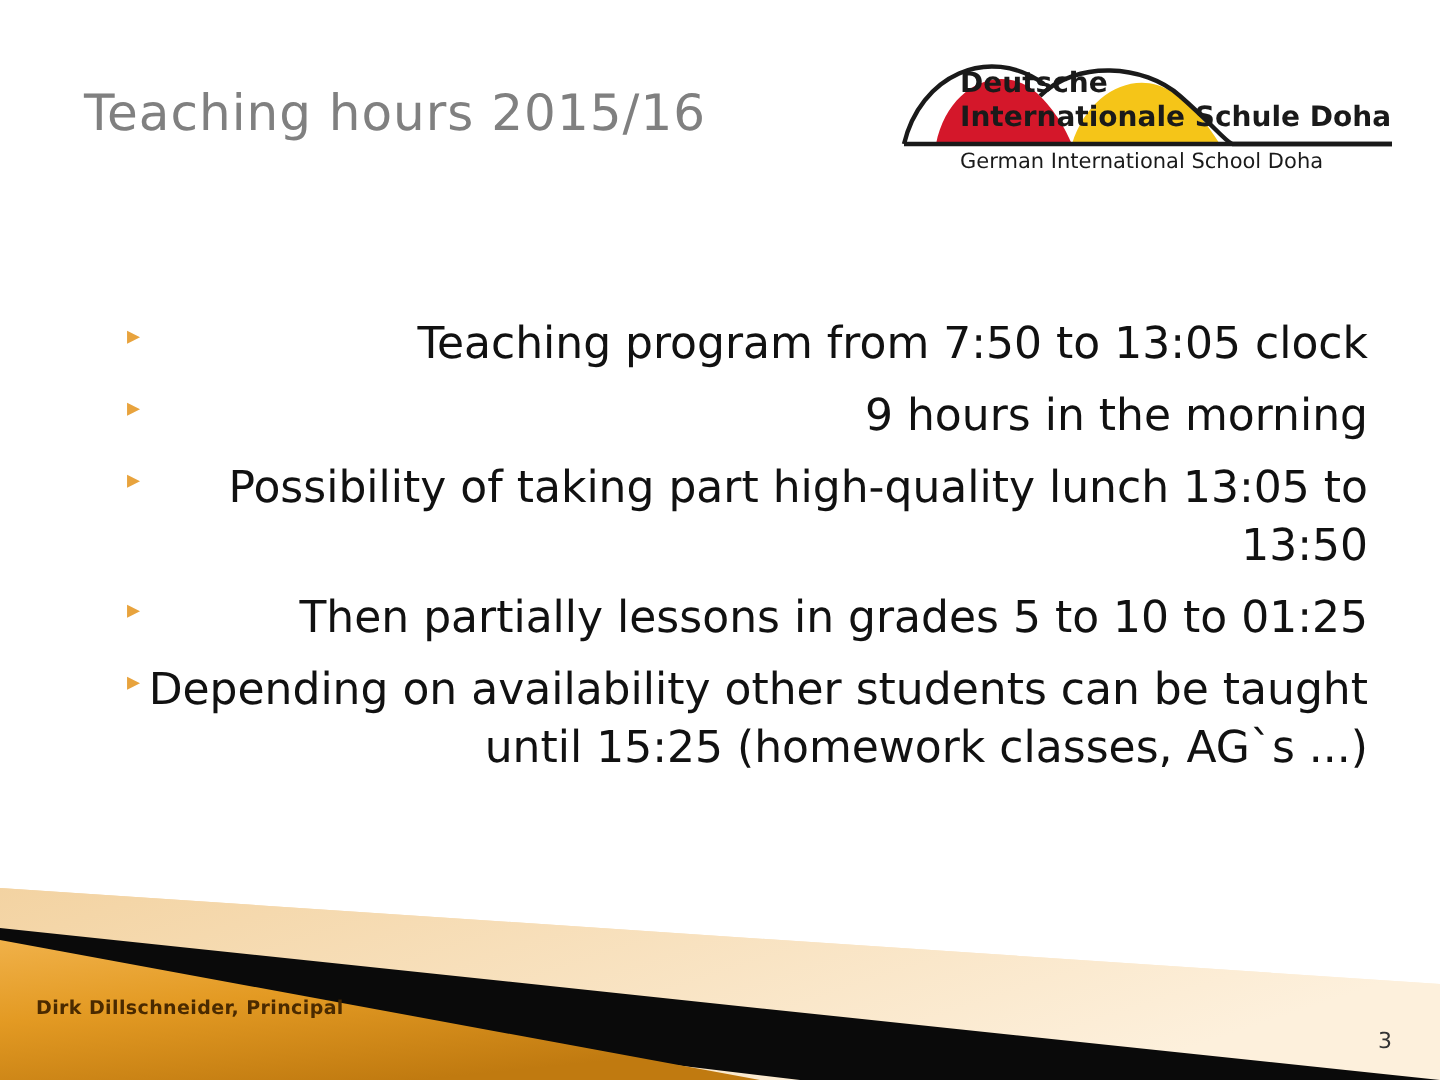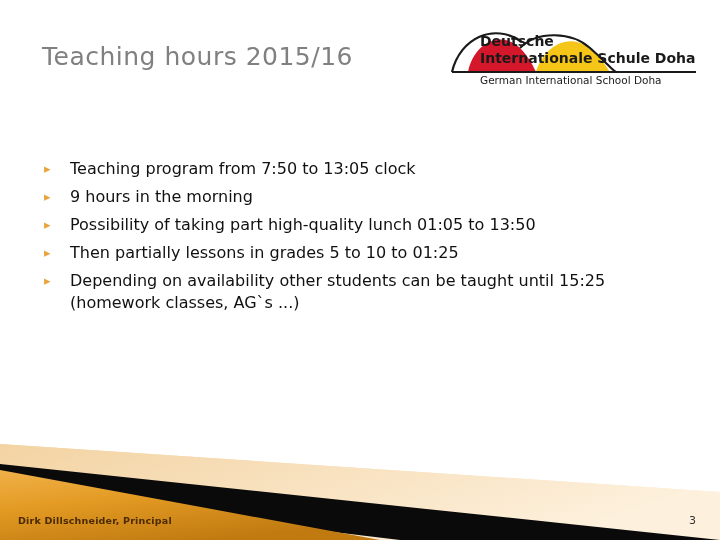--- a/index.html
+++ b/index.html
@@ -12,20 +12,21 @@
     background: #ffffff;
     font-family: "DejaVu Sans", "Liberation Sans", sans-serif;
     overflow: hidden;
   }
   .slide {
     position: relative;
     width: 720px;
     height: 540px;
     background: #ffffff;
     overflow: hidden;
+    text-align: right;
   }
 
   
   .title {
     position: absolute;
     left: 42px;
     top: 42px;
     font-size: 25px;
     color: #808080;
     letter-spacing: 0.5px;
@@ -56,39 +57,39 @@
   .bullet-marker {
     flex: 0 0 auto;
     width: 26px;
     padding-top: 4px;
     color: #e8a33d;
     font-size: 13px;
     line-height: 1;
   }
   .bullet-text {
     flex: 1 1 auto;
-    font-size: 16px;
+    font-size: 22px;
     color: #111111;
     line-height: 1.32;
   }
 
   
   .deco {
     position: absolute;
     left: 0;
     bottom: 0;
     width: 720px;
     height: 110px;
   }
 
   
   .footer-author {
     position: absolute;
     left: 18px;
-    bottom: 14px;
+    bottom: 30px;
     font-size: 9.5px;
     font-weight: bold;
     color: #4a2a00;
     letter-spacing: 0.2px;
   }
   .footer-page {
     position: absolute;
     right: 24px;
     bottom: 13px;
     font-size: 11px;
@@ -122,21 +123,21 @@
     <div class="bullet-row">
       <span class="bullet-marker">▸</span>
       <span class="bullet-text">Teaching program from 7:50 to 13:05 clock</span>
     </div>
     <div class="bullet-row">
       <span class="bullet-marker">▸</span>
       <span class="bullet-text">9 hours in the morning</span>
     </div>
     <div class="bullet-row">
       <span class="bullet-marker">▸</span>
-      <span class="bullet-text">Possibility of taking part high-quality lunch 01:05 to 13:50</span>
+      <span class="bullet-text">Possibility of taking part high-quality lunch 13:05 to 13:50</span>
     </div>
     <div class="bullet-row">
       <span class="bullet-marker">▸</span>
       <span class="bullet-text">Then partially lessons in grades 5 to 10 to 01:25</span>
     </div>
     <div class="bullet-row">
       <span class="bullet-marker">▸</span>
       <span class="bullet-text">Depending on availability other students can be taught until 15:25 (homework classes, AG`s ...)</span>
     </div>
   </div>

